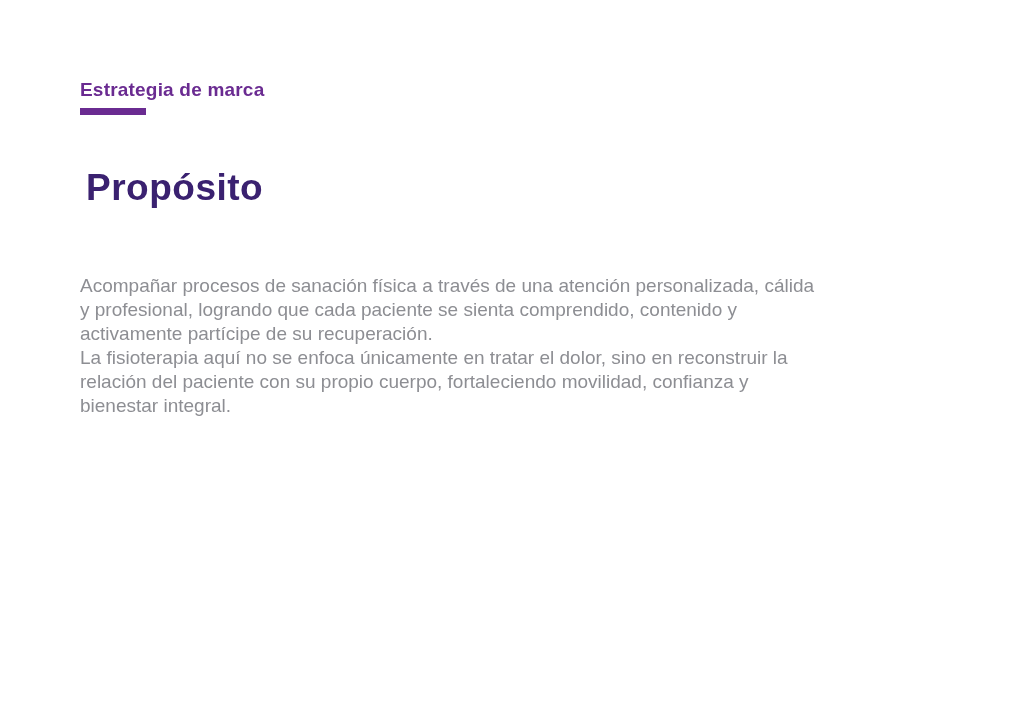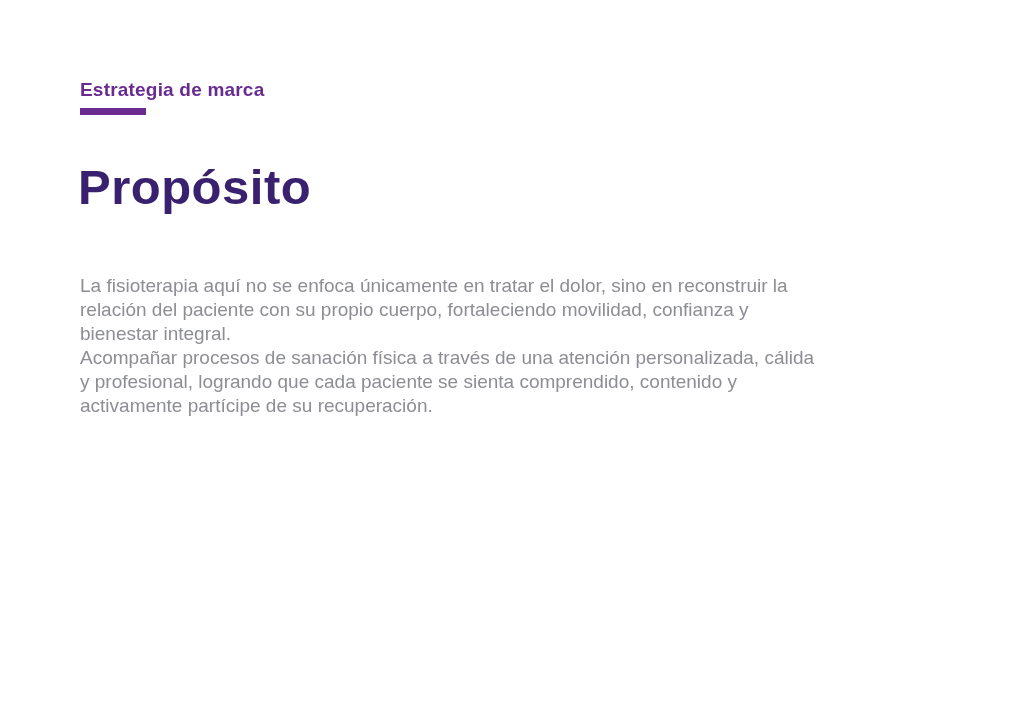--- a/index.html
+++ b/index.html
@@ -35,22 +35,22 @@
     left: 80px;
     top: 108px;
     width: 66px;
     height: 7px;
     background: var(--eyebrow-purple, #6a2b91);
   }
   .title {
     position: absolute;
     left: 78px;
     top: 158px;
-    margin: 0;
-    font-size: 49px;
+    margin: 8px;
+    font-size: 37px;
     line-height: 1.2;
     font-weight: 700;
     letter-spacing: 0.5px;
     color: var(--title-purple, #3a2170);
     white-space: nowrap;
   }
   .body-text {
     position: absolute;
     left: 80px;
     top: 274px;
@@ -69,21 +69,21 @@
 
 <div class="slide">
 
   <div class="eyebrow">Estrategia de marca</div>
 
   <div class="eyebrow-bar"></div>
 
   <h1 class="title">Propósito</h1>
 
   <div class="body-text">
+    <p>Acompañar procesos de sanación física a través de una atención personalizada, cálida
+y profesional, logrando que cada paciente se sienta comprendido, contenido y
+activamente partícipe de su recuperación.</p>
     <p>La fisioterapia aquí no se enfoca únicamente en tratar el dolor, sino en reconstruir la
 relación del paciente con su propio cuerpo, fortaleciendo movilidad, confianza y
 bienestar integral.</p>
-    <p>Acompañar procesos de sanación física a través de una atención personalizada, cálida
-y profesional, logrando que cada paciente se sienta comprendido, contenido y
-activamente partícipe de su recuperación.</p>
   </div>
 
 </div>
 
 </body></html>

